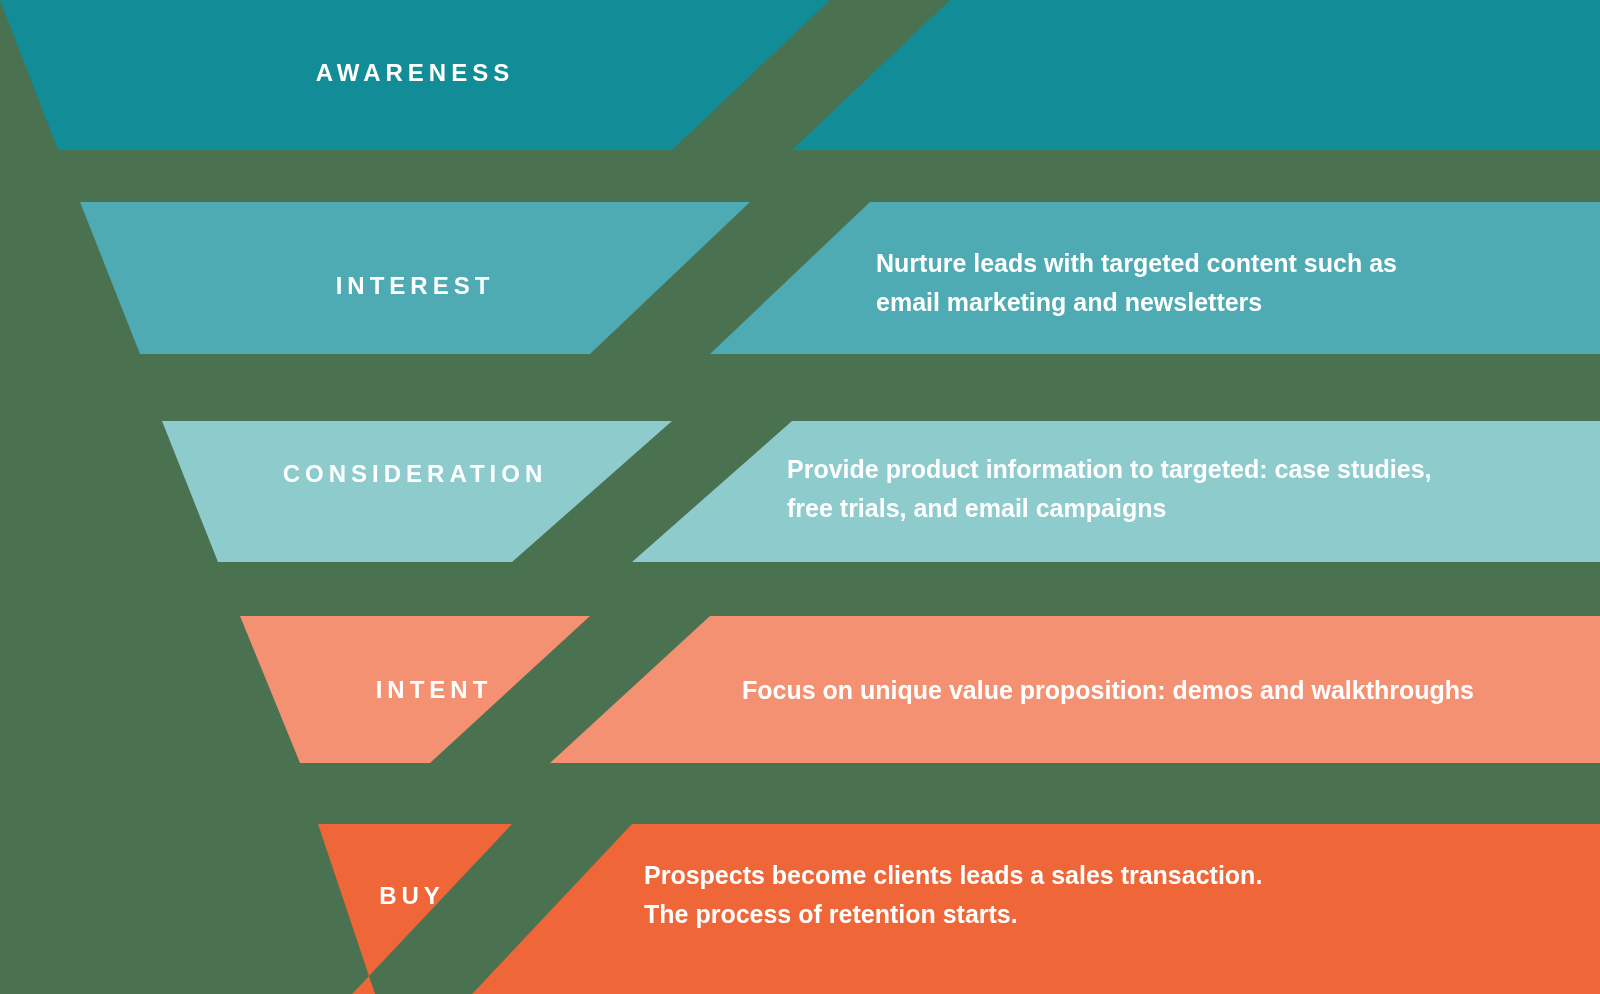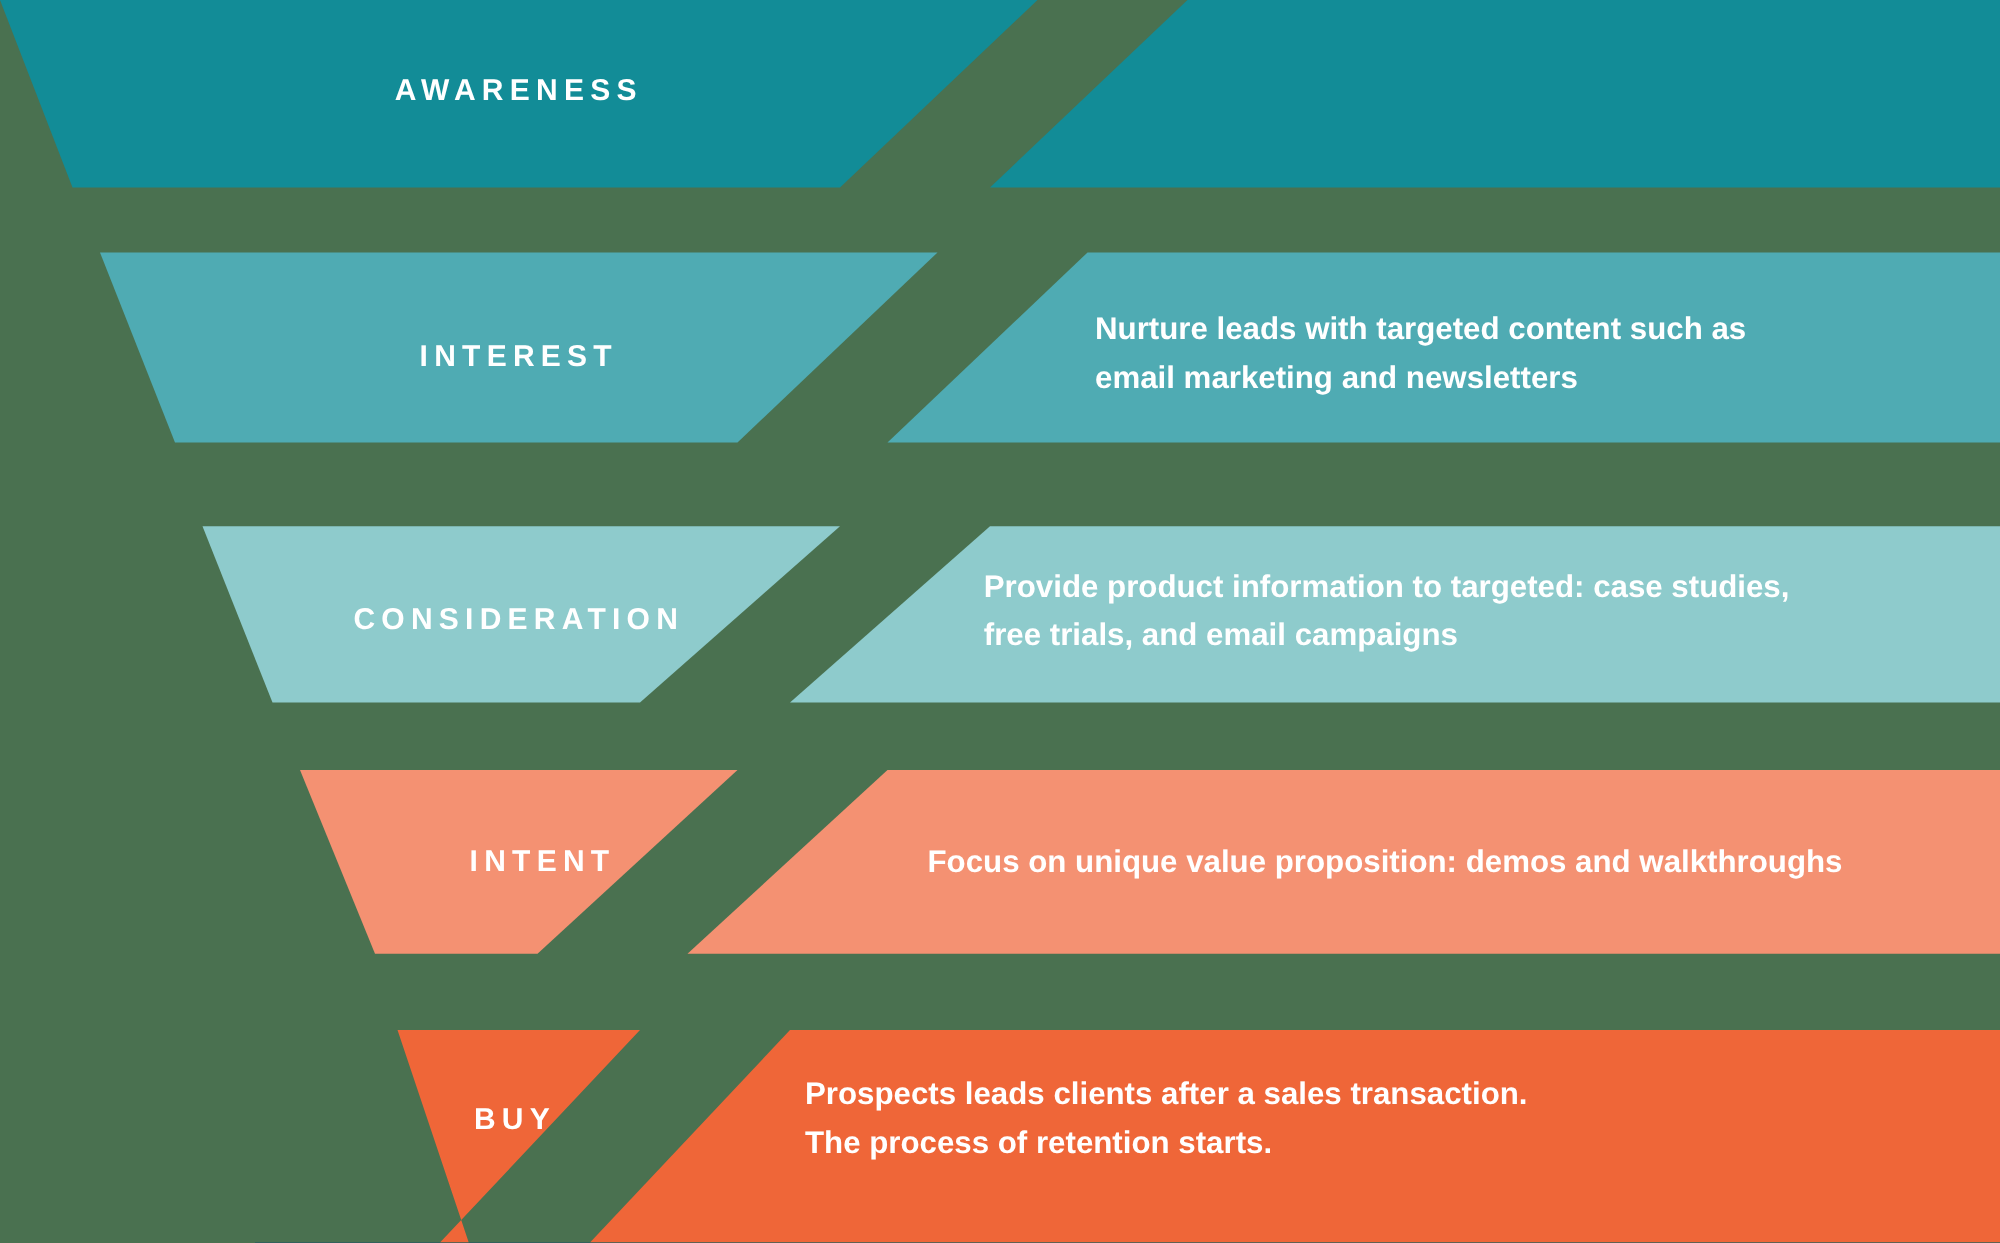--- a/index.html
+++ b/index.html
@@ -10,21 +10,21 @@
   body {
     width: 1600px;
     height: 994px;
     overflow: hidden;
     font-family: "Liberation Sans", sans-serif;
   }
   #funnel-root {
     position: relative;
     width: 1600px;
     height: 994px;
-    background: #0c4a6e;
+    background: #a16207;
   }
   #funnel-svg {
     position: absolute;
     top: 0;
     left: 0;
     width: 1600px;
     height: 994px;
     display: block;
   }
   .stage-label {
@@ -69,24 +69,24 @@
         <polygon points="632,824 1600,824 1600,994 472,994" fill="#ef6638"></polygon>
       </g>
   </svg>
 
   <div class="stage-label" id="lbl-0" style="left: 415px; top: 73px;">AWARENESS</div>
 
   <div class="stage-label" id="lbl-1" style="left: 415px; top: 286px;">INTEREST</div>
   <div class="stage-desc" id="dsc-1" style="left: 876px; top: 283px;">Nurture leads with targeted content such as
 email marketing and newsletters</div>
 
-  <div class="stage-label" id="lbl-2" style="left: 415px; top: 496px;">CONSIDERATION</div>
+  <div class="stage-label" id="lbl-2" style="left: 415px; top: 474px;">CONSIDERATION</div>
   <div class="stage-desc" id="dsc-2" style="left: 787px; top: 489px;">Provide product information to targeted: case studies,
 free trials, and email campaigns</div>
 
   <div class="stage-label" id="lbl-3" style="left: 434px; top: 690px;">INTENT</div>
   <div class="stage-desc" id="dsc-3" style="left: 705px; top: 690px; margin-left: 37px;">Focus on unique value proposition: demos and walkthroughs</div>
 
   <div class="stage-label" id="lbl-4" style="left: 412px; top: 896px;">BUY</div>
-  <div class="stage-desc" id="dsc-4" style="left: 644px; top: 895px;">Prospects leads clients after a sales transaction.
+  <div class="stage-desc" id="dsc-4" style="left: 644px; top: 895px;">Prospects become clients leads a sales transaction.
 The process of retention starts.</div>
 
 </div>
 
 </body></html>

